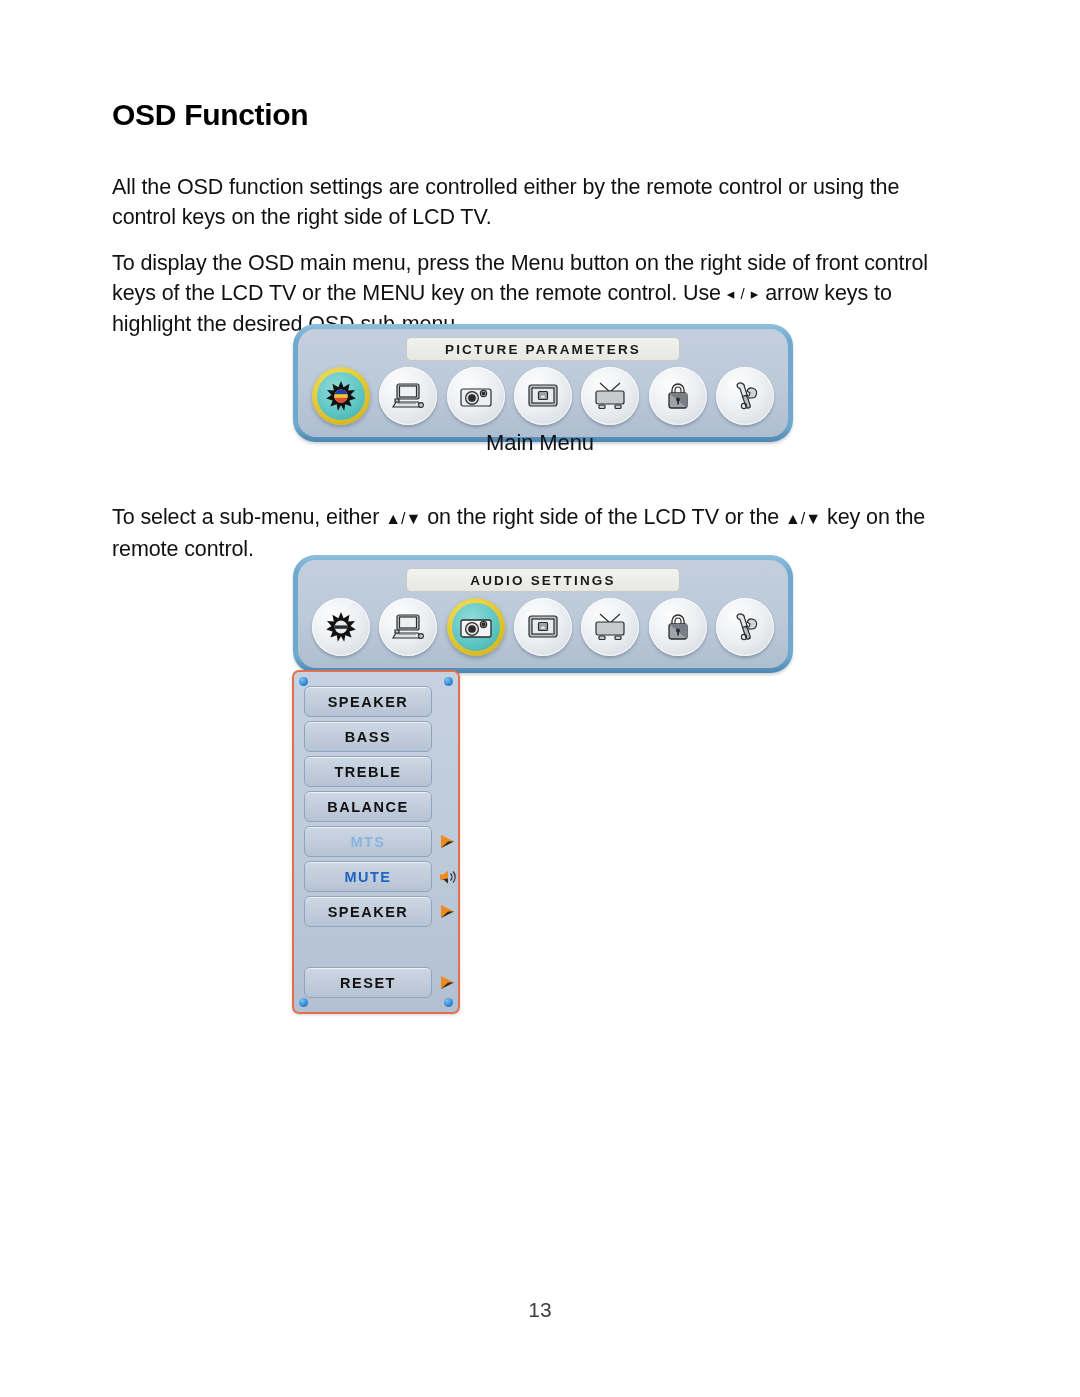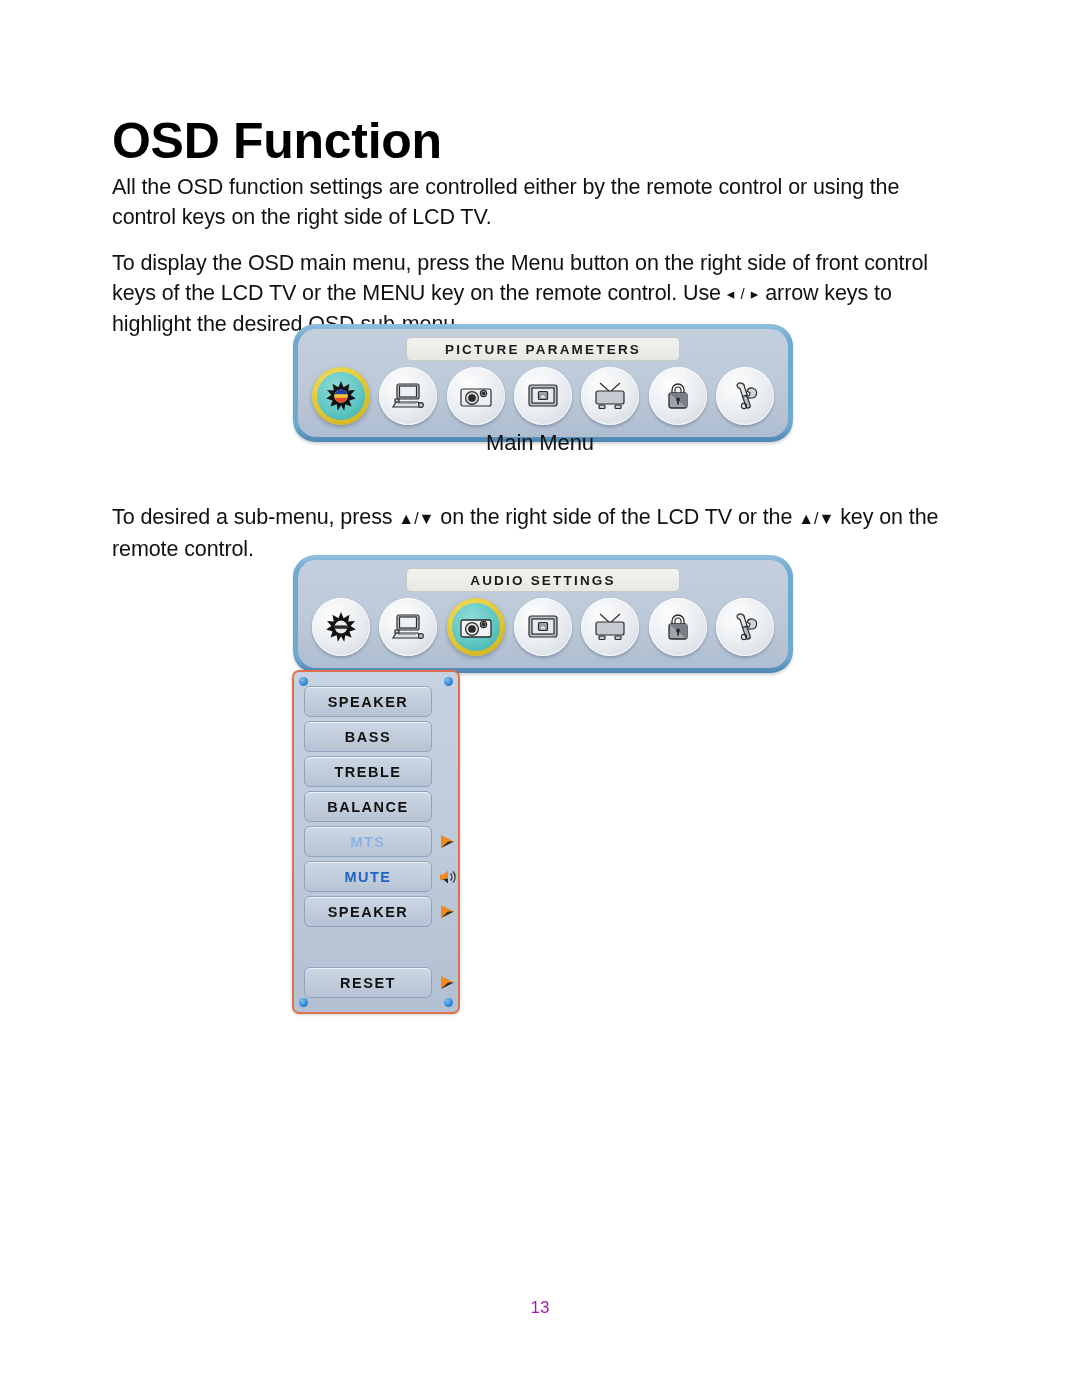--- a/index.html
+++ b/index.html
@@ -15,21 +15,21 @@
     font-family: "Liberation Sans", sans-serif;
     color: #000;
     overflow: hidden;
   }
 
   
   #page-title {
     position: absolute;
     left: 112px;
     top: 78px;
-    font-size: 50px;
+    font-size: 30px;
     font-weight: bold;
     letter-spacing: -0.3px;
     color: #000;
     white-space: nowrap;
   }
 
   
   .para {
     position: absolute;
     left: 112px;
@@ -217,22 +217,22 @@
     justify-content: flex-start;
   }
 
   
   #page-number {
     position: absolute;
     left: 0;
     top: 1298px;
     width: 1080px;
     text-align: center;
-    font-size: 17px;
-    color: #a21caf;
+    font-size: 21px;
+    color: #404040;
   }
 </style>
 </head>
 <body>
 
 <h1 id="page-title">OSD Function</h1>
 
 <p class="para" id="para-1">
   <span>All the OSD function settings are controlled either by the remote control or using the control keys on the right side of LCD TV.</span>
 </p>
@@ -334,21 +334,21 @@
         </svg>
       </div>
 
     </div>
   </div>
 </div>
 
 <div id="main-menu-caption">Main Menu</div>
 
 <p class="para" id="para-3">
-  <span>To desired a sub-menu, press </span><span class="inline-arrow-ud">▲/▼</span><span> on the right side of the LCD TV or the </span><span class="inline-arrow-ud">▲/▼</span><span> key on the remote control.</span>
+  <span>To select a sub-menu, either </span><span class="inline-arrow-ud">▲/▼</span><span> on the right side of the LCD TV or the </span><span class="inline-arrow-ud">▲/▼</span><span> key on the remote control.</span>
 </p>
 
 <div class="osd-panel" id="panel-audio">
   <div class="osd-panel-inner">
 
     <div class="osd-title-bar">
       <span class="osd-title-text">AUDIO SETTINGS</span>
     </div>
 
     <div class="osd-icon-row">

